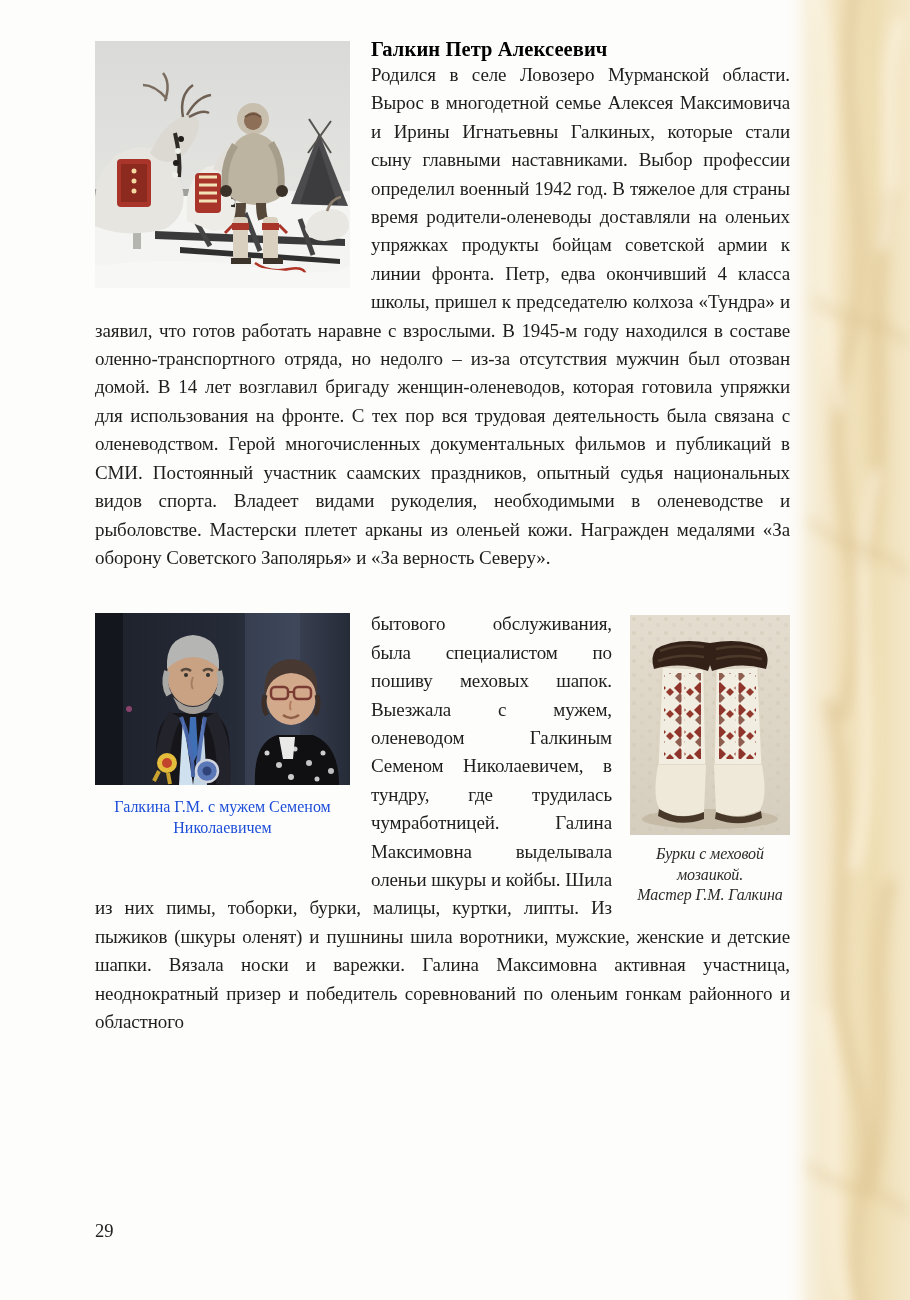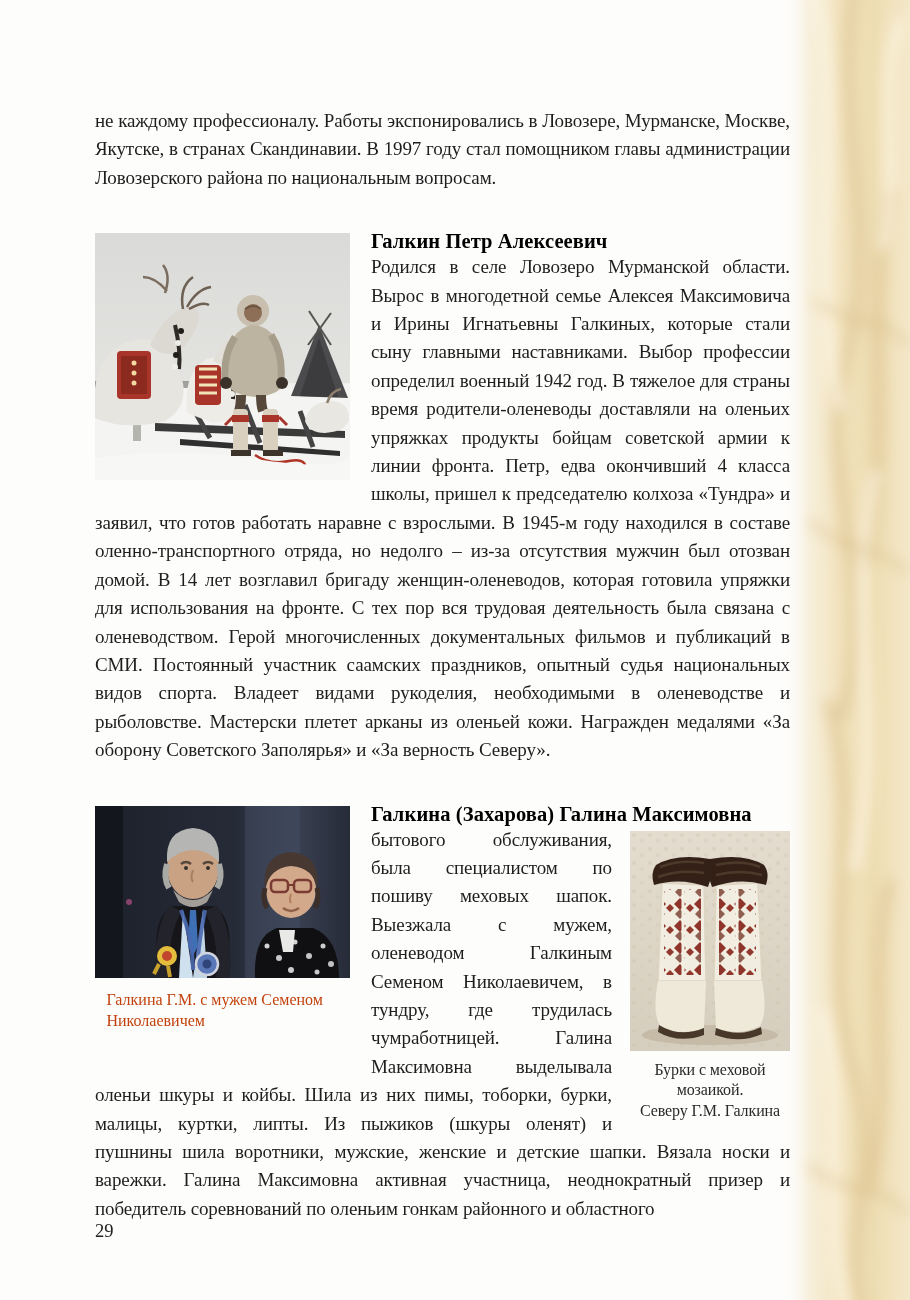--- a/index.html
+++ b/index.html
@@ -27,31 +27,31 @@
   section.bio { margin-top:38px; }
   section.bio::after { content:""; display:block; clear:both; }
 
   h2.person-name { font-size:20.5px; font-weight:bold; color:#000000; letter-spacing:0.1px; }
   .birth { font-size:19.5px; margin-top:5px; color:#1e1e1e; }
   .bio-body { }
 
   figure.photo-left { float:left; width:255px; margin:3px 21px 24px 0; }
   figure.photo-left svg { display:block; }
   figcaption.photo-cap {
-    font-size:16px; line-height:21px; text-align:left;
-    color:#c2410c; margin:11px auto 7px auto; max-width:232px;
+    font-size:16px; line-height:21px; text-align:center;
+    color:#1d4ed8; margin:11px auto 7px auto; max-width:232px;
   }
 
   .boots-fig {
     float:right; width:160px; margin:5px 0 2px 18px; text-align:center;
   }
   .boots-fig svg { display:block; }
   .boots-cap {
     display:block; font-size:16px; line-height:20.5px;
-    color:#2a2a2a; margin-top:9px; text-align:center;
+    color:#2a2a2a; margin-top:9px; text-align:center;font-style:italic;
   }
 
   .pagenum {
     position:absolute; top:1221px; left:0; width:695px;
     text-align:left; font-size:18.5px; color:#222;
   }
 </style>
 </head>
 <body>
 
@@ -87,21 +87,20 @@
       <g filter="url(#blur8)" fill="none" stroke="#d9bd88" stroke-width="6" opacity="0.55">
         <path d="M30,520 C70,560 100,540 128,575"></path>
         <path d="M28,1165 C68,1200 100,1180 128,1215"></path>
         <path d="M34,300 C74,330 104,315 128,345"></path>
       </g>
     </svg>
   </div>
 
   <div class="content">
 
-    <p class="para intro">не каждому профессионалу. Работы экспонировались в Ловозере, Мурманске, Москве, Якутске, в странах Скандинавии. В 1997 году стал помощником главы администрации Ловозерского района по национальным вопросам.</p>
 
     <section class="bio">
       <figure class="photo-left">
         <svg width="255" height="247" viewBox="0 0 255 247">
           <defs>
             <linearGradient id="sky1" x1="0" y1="0" x2="0" y2="1">
               <stop offset="0" stop-color="#dadad8"></stop>
                 <stop offset="1" stop-color="#e9e9e6"></stop>
             </linearGradient>
           </defs>
@@ -231,21 +230,20 @@
           <path d="M170,82 q-3,12 2,20 M222,82 q3,12 -2,20" stroke="#3c2f29" stroke-width="5" fill="none"></path>
           <rect x="176" y="74" width="17" height="12" rx="4" fill="none" stroke="#7a3b33" stroke-width="2.5"></rect>
           <rect x="199" y="74" width="17" height="12" rx="4" fill="none" stroke="#7a3b33" stroke-width="2.5"></rect>
           <line x1="193" y1="79" x2="199" y2="79" stroke="#7a3b33" stroke-width="2"></line>
           <path d="M188,102 q8,6 16,0" stroke="#8f5f47" stroke-width="2.5" fill="none"></path>
           <path d="M196,88 q-2,6 0,9" stroke="#b27c5e" stroke-width="2" fill="none"></path>
         </svg>
         <figcaption class="photo-cap">Галкина Г.М. с мужем Семеном Николаевичем</figcaption>
       </figure>
 
-      <h2 class="person-name">Галкина (Захарова) Галина Максимовна</h2>
 
       <div class="para bio-body">
         <span class="boots-fig">
           <svg width="160" height="220" viewBox="0 0 160 220">
             <defs>
               <pattern id="mz" width="20" height="22" patternUnits="userSpaceOnUse">
                 <path d="M10 1 l6 6 -6 6 -6 -6 z" fill="#8e342a"></path>
                 <path d="M10 12 l5 5 -5 5 -5 -5 z" fill="#7d4636" opacity="0.85"></path>
                 <path d="M0 7 l4 4 -4 4 z" fill="#93382c"></path>
                 <path d="M20 7 l-4 4 4 4 z" fill="#93382c"></path>
@@ -274,21 +272,21 @@
             <path d="M86,54 L128,52 L132,150 L84,150 Z" fill="#f2ede1" stroke="#ddd4c2" stroke-width="1.5"></path>
             <rect x="89" y="58" width="37" height="86" fill="url(#mz)"></rect>
             <line x1="107" y1="56" x2="107" y2="146" stroke="#f4efe3" stroke-width="3"></line>
             <path d="M80,28 Q114,22 134,34 Q140,42 136,54 Q110,46 82,56 Q76,42 80,28 Z" fill="#332118"></path>
             <path d="M86,34 q24-6 44,2 M86,44 q24-6 46,0" stroke="#54402f" stroke-width="2.5" fill="none" opacity="0.8"></path>
             <path d="M84,150 L86,197 Q110,206 130,195 Q138,182 132,150 Z" fill="#efe9da"></path>
             <path d="M86,197 Q110,207 131,196 L132,203 Q110,213 85,204 Z" fill="#473829"></path>
           </svg>
           <span class="boots-cap">
             <span style="display:block">Бурки с меховой мозаикой.</span>
-            <span style="display:block">Северу Г.М. Галкина</span>
+            <span style="display:block">Мастер Г.М. Галкина</span>
           </span>
         </span>
         <span>бытового обслуживания, была специалистом по пошиву меховых шапок. Выезжала с мужем, оленеводом Галкиным Семеном Николаевичем, в тундру, где трудилась чумработницей. Галина Максимовна выделывала оленьи шкуры и койбы. Шила из них пимы, тоборки, бурки, малицы, куртки, липты. Из пыжиков (шкуры оленят) и пушнины шила воротники, мужские, женские и детские шапки. Вязала носки и варежки. Галина Максимовна активная участница, неоднократный призер и победитель соревнований по оленьим гонкам районного и областного</span>
       </div>
     </section>
 
     <div class="pagenum">29</div>
   </div>
 </div>
 

